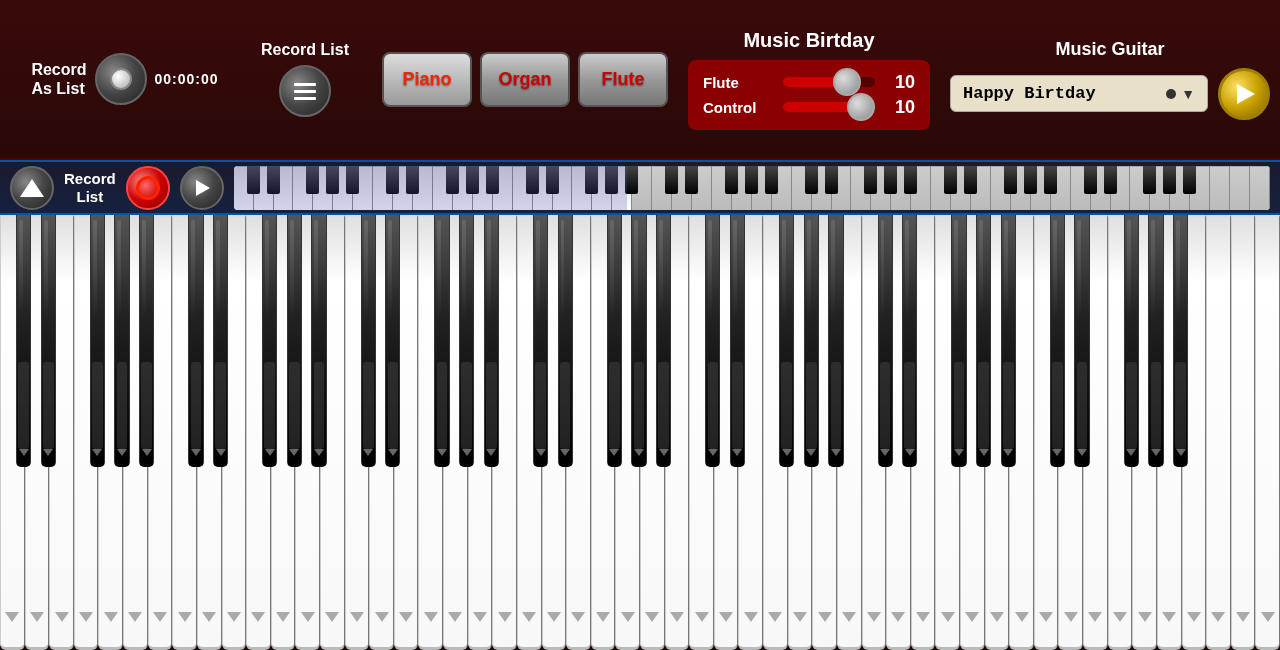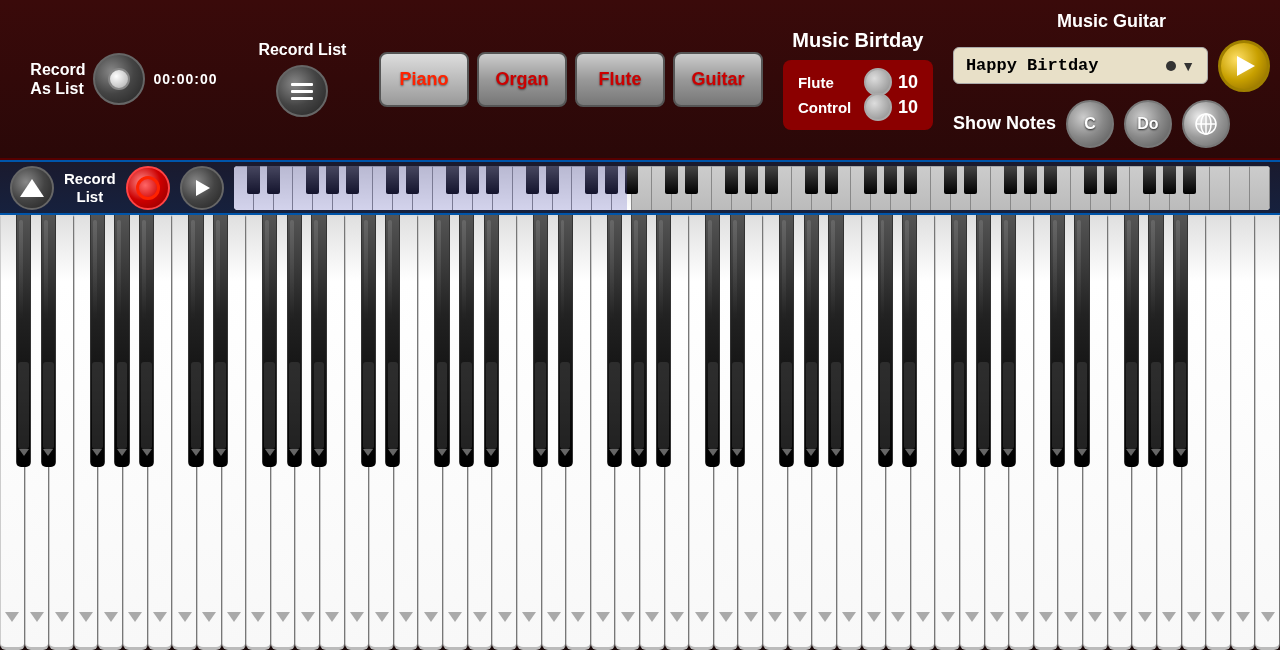--- a/index.html
+++ b/index.html
@@ -462,21 +462,20 @@
         <div class="list-icon-line"></div>
         <div class="list-icon-line"></div>
       </div>
     </div>
   </div>
 
   <div class="instrument-buttons">
     <button class="instrument-btn active">Piano</button>
     <button class="instrument-btn">Organ</button>
     <button class="instrument-btn">Flute</button>
-    <button class="instrument-btn">Guitar</button>
   </div>
 
   <div class="music-settings-section">
     <span class="music-settings-title">Music Birtday</span>
     <div class="settings-sliders">
 
       <div class="slider-row">
         <span class="slider-label">Flute</span>
         <div class="slider-track">
           <div class="slider-fill" style="width:70%;"></div>
@@ -501,37 +500,20 @@
     <div class="music-control-top">
       <div class="song-selector">
         <span class="song-name">Happy Birtday</span>
         <div class="song-selector-icons">
           <div class="dot-icon"></div>
           <span class="chevron-down">▼</span>
         </div>
       </div>
       <div class="play-btn-large">
         <div class="play-triangle"></div>
-      </div>
-    </div>
-    <div class="show-notes-row">
-      <span class="show-notes-label">Show Notes</span>
-      <div class="note-btn">
-        <span>C</span>
-      </div>
-      <div class="note-btn">
-        <span>Do</span>
-      </div>
-      <div class="note-btn note-btn-globe">
-        <svg width="24" height="24" viewBox="0 0 24 24">
-          <circle cx="12" cy="12" r="10" fill="none" stroke="white" stroke-width="1.5"></circle>
-          <ellipse cx="12" cy="12" rx="5" ry="10" fill="none" stroke="white" stroke-width="1.5"></ellipse>
-          <line x1="2" y1="12" x2="22" y2="12" stroke="white" stroke-width="1.5"></line>
-          <line x1="12" y1="2" x2="12" y2="22" stroke="white" stroke-width="1.5"></line>
-        </svg>
       </div>
     </div>
   </div>
 
 </div>
 
 <div class="record-keys-bar">
 
   <div class="key-bar-btn">
     <div class="triangle-up"></div>

